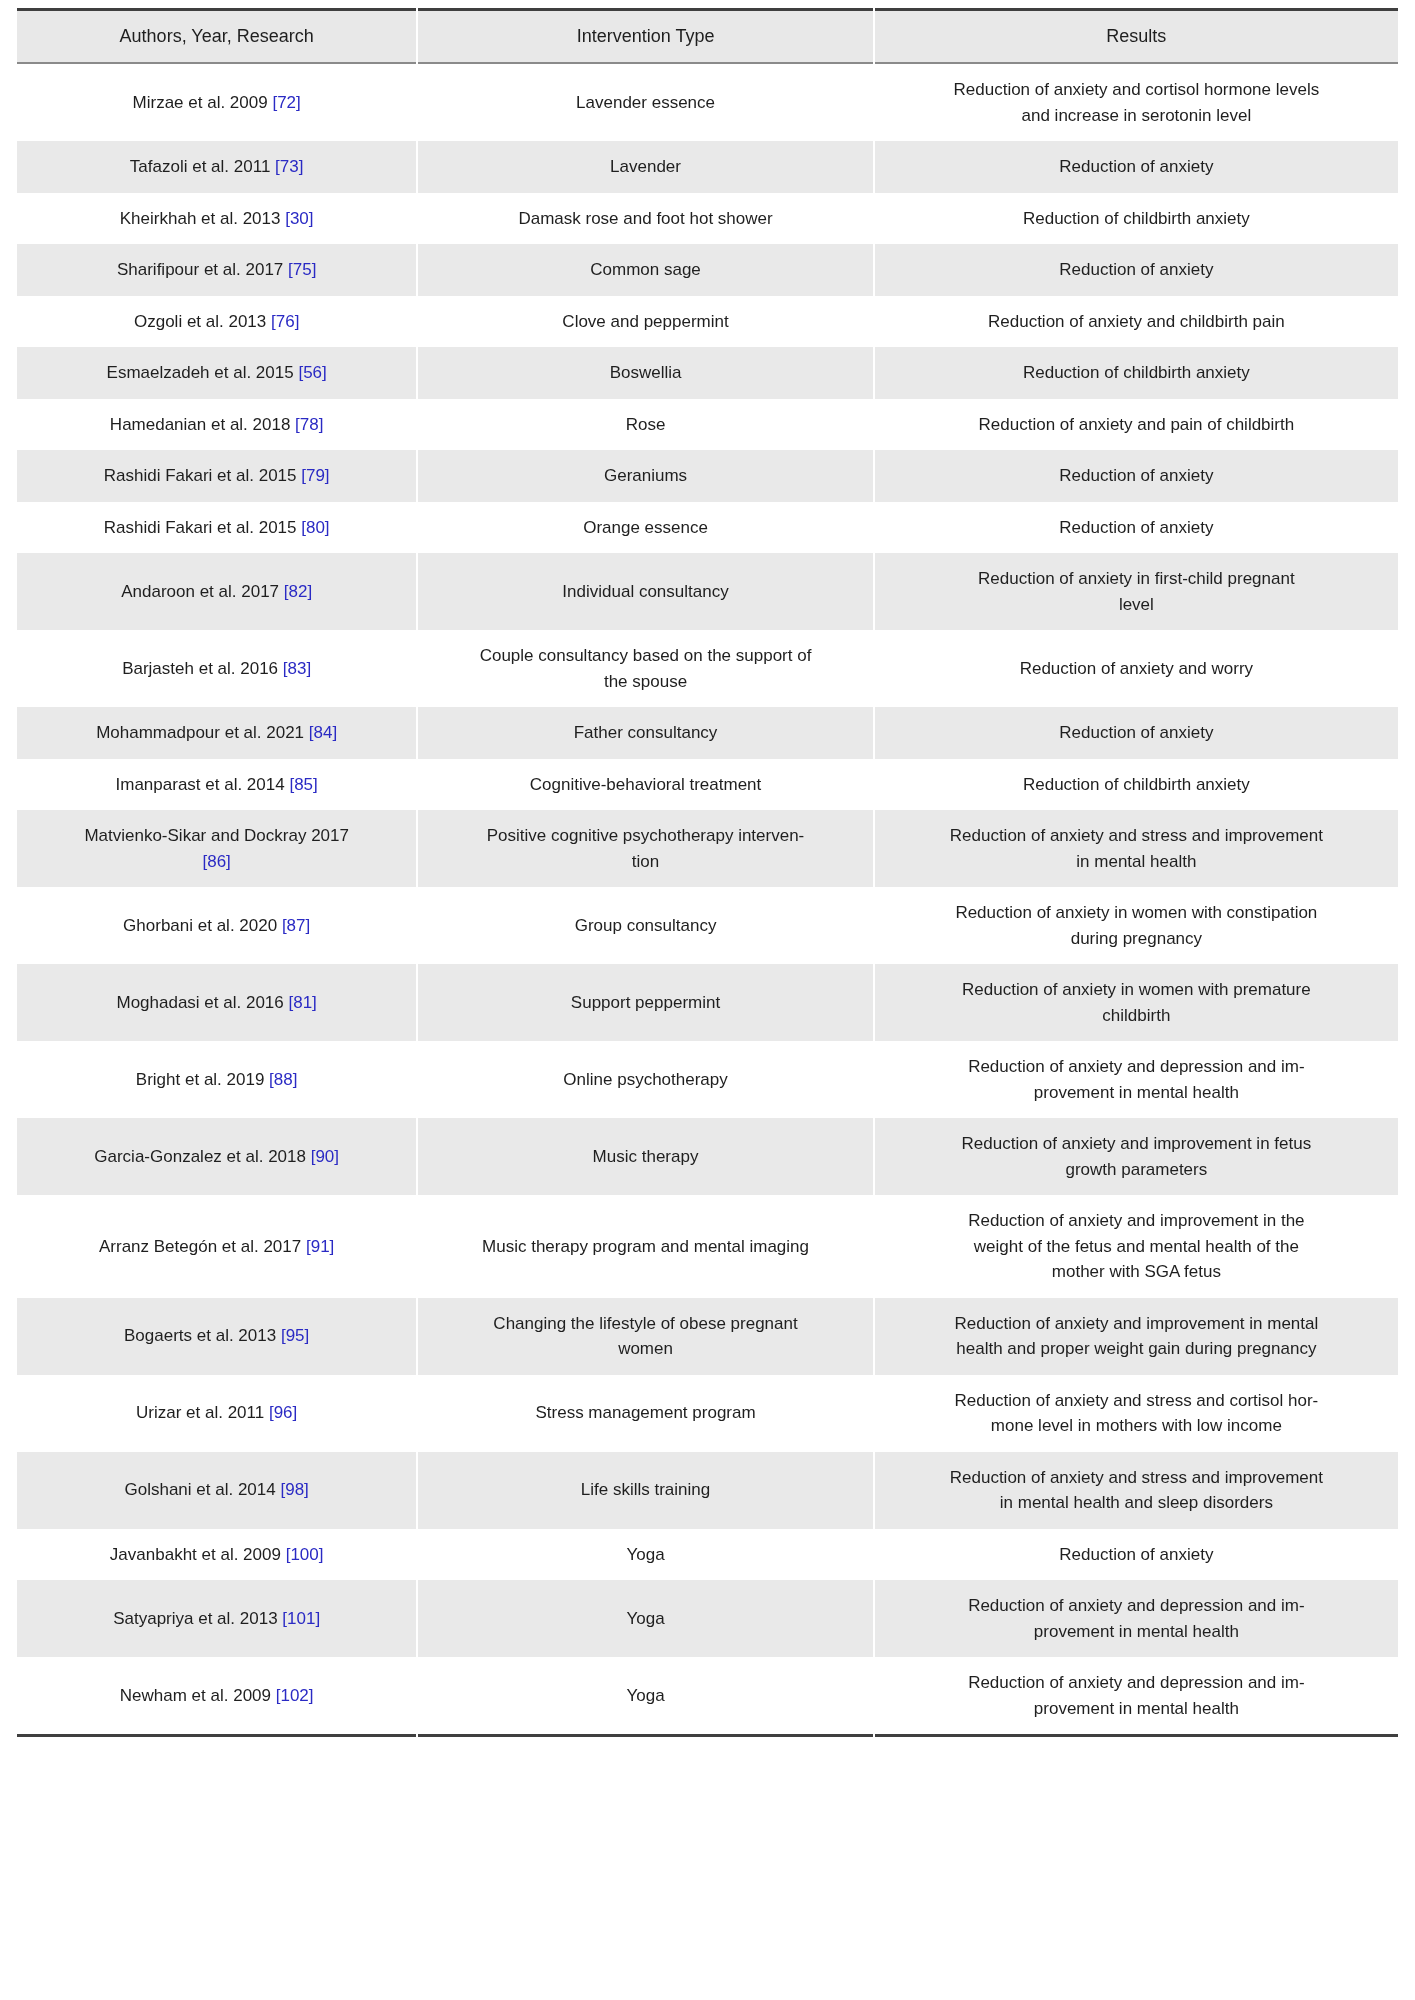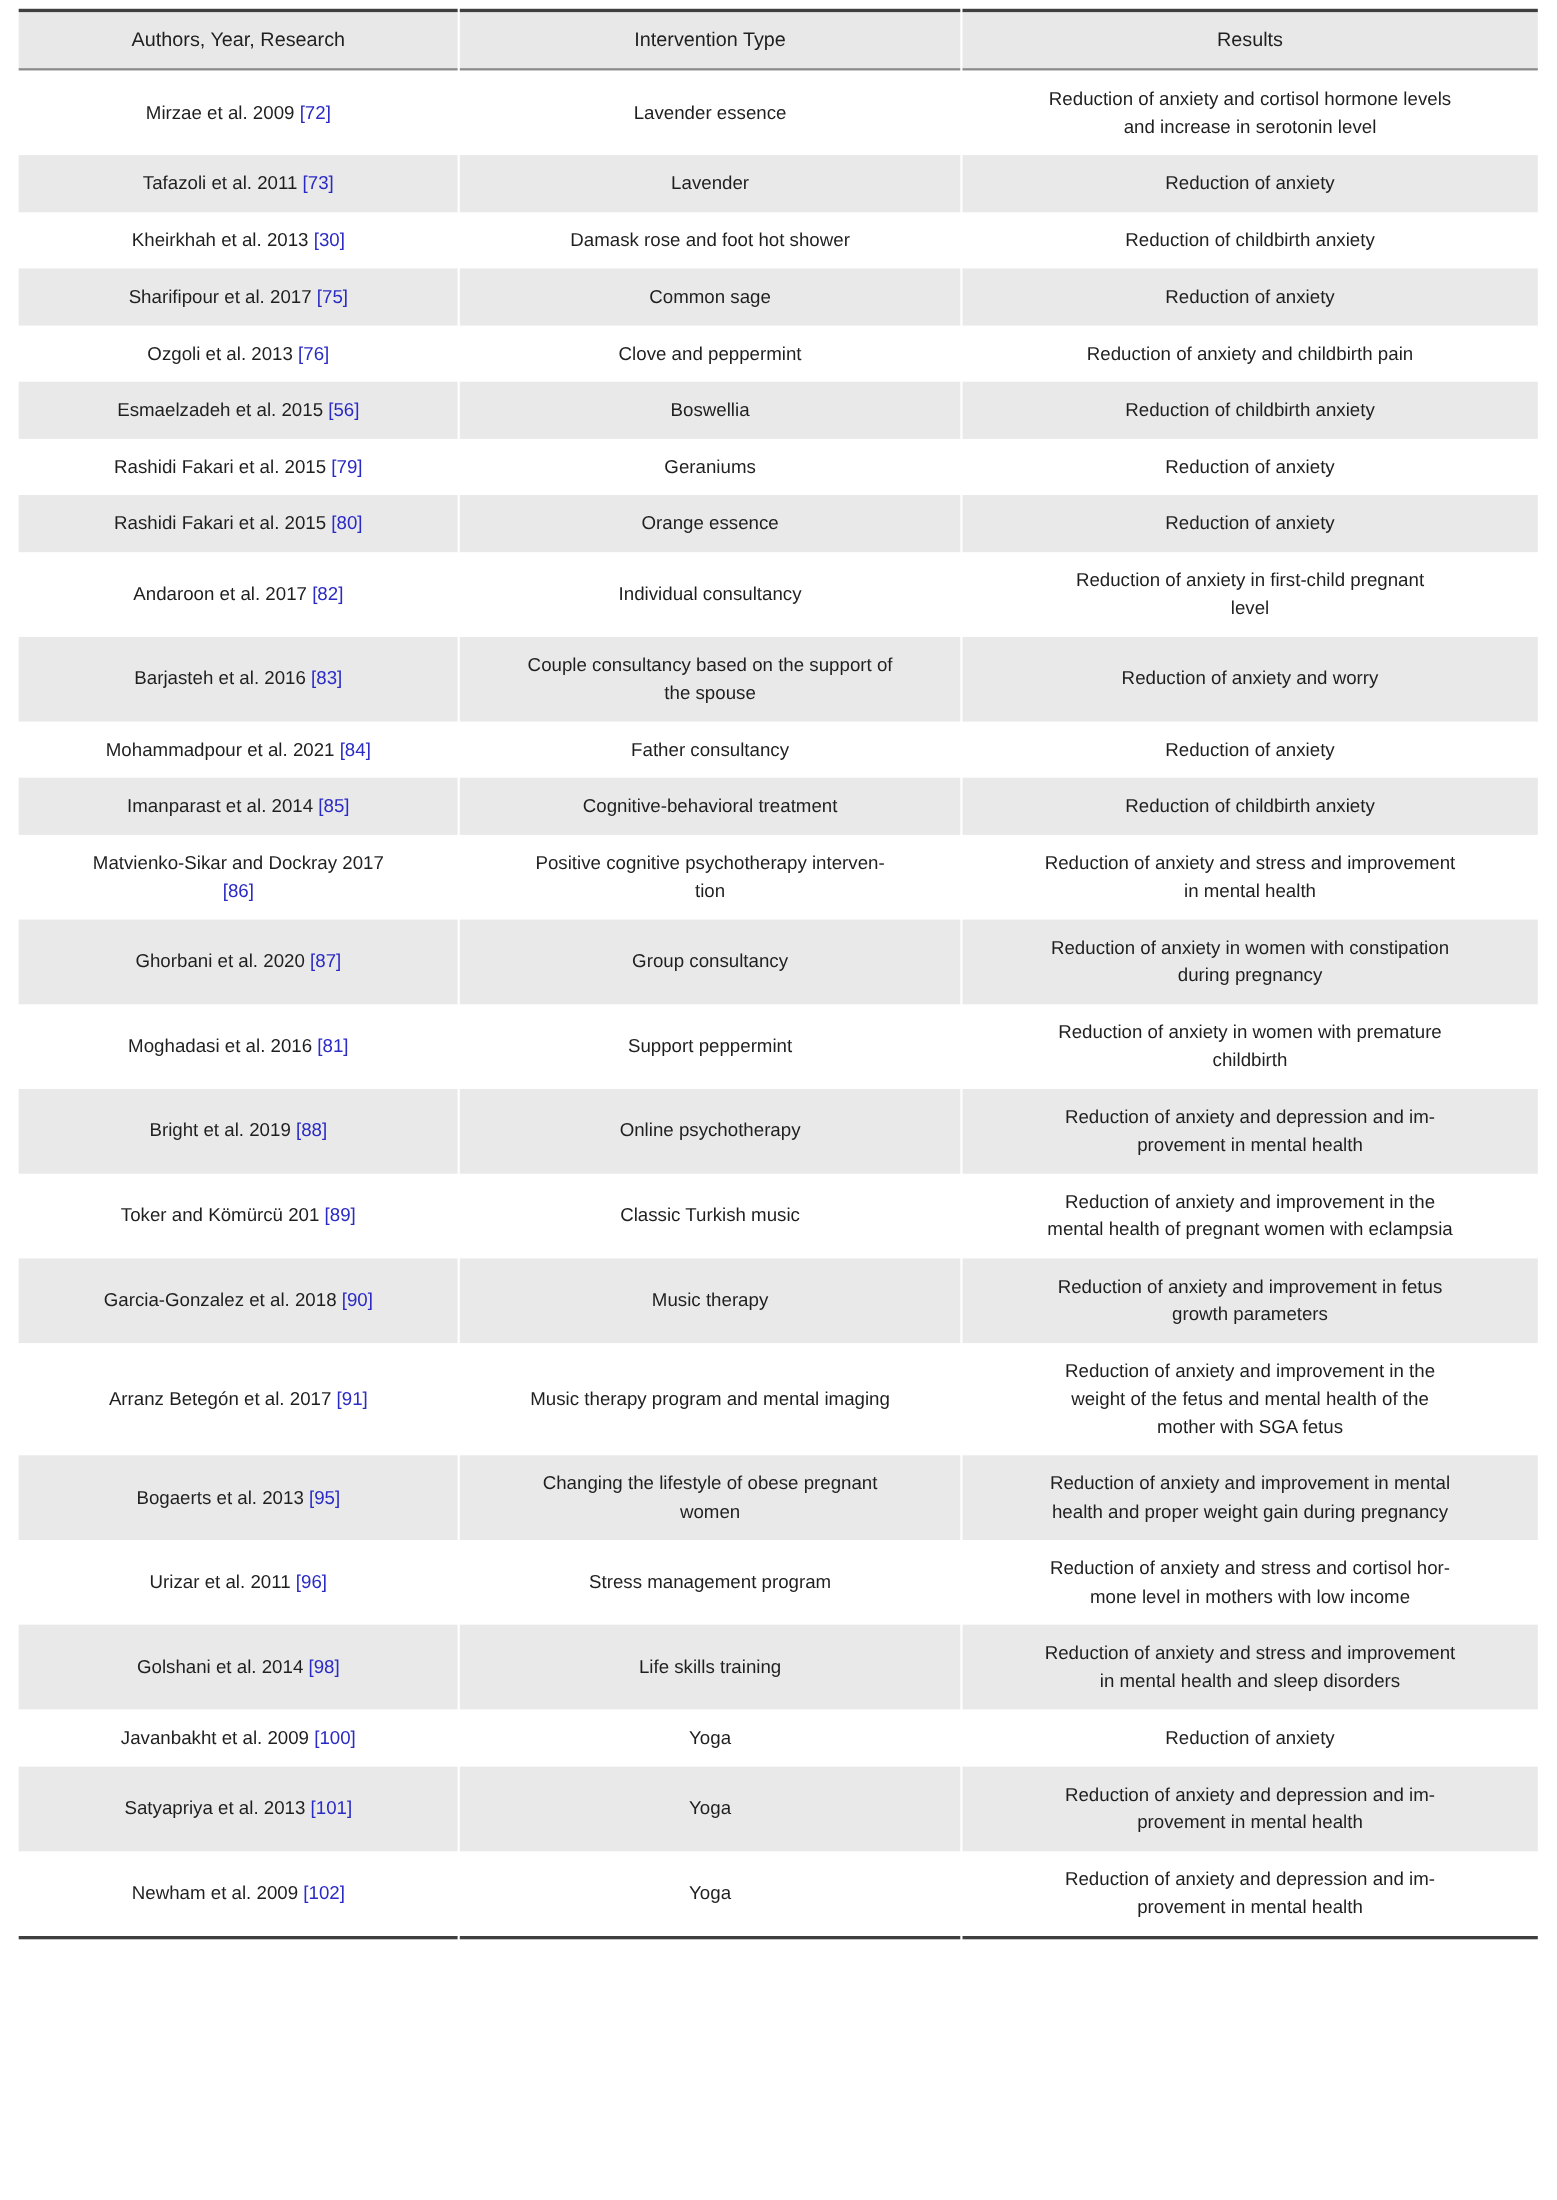--- a/index.html
+++ b/index.html
@@ -90,20 +90,25 @@
         <td><span>Ozgoli et al. 2013 </span><span class="cite">[76]</span></td>
         <td>Clove and peppermint</td>
         <td>Reduction of anxiety and childbirth pain</td>
       </tr>
       <tr>
         <td><span>Esmaelzadeh et al. 2015 </span><span class="cite">[56]</span></td>
         <td>Boswellia</td>
         <td>Reduction of childbirth anxiety</td>
       </tr>
       <tr>
+        <td><span>Hamedanian et al. 2018 </span><span class="cite">[78]</span></td>
+        <td>Rose</td>
+        <td>Reduction of anxiety and pain of childbirth</td>
+      </tr>
+      <tr>
         <td><span>Rashidi Fakari et al. 2015 </span><span class="cite">[79]</span></td>
         <td>Geraniums</td>
         <td>Reduction of anxiety</td>
       </tr>
       <tr>
         <td><span>Rashidi Fakari et al. 2015 </span><span class="cite">[80]</span></td>
         <td>Orange essence</td>
         <td>Reduction of anxiety</td>
       </tr>
       <tr>
@@ -148,26 +153,20 @@
         <td>Reduction of anxiety in women with premature
 childbirth</td>
       </tr>
       <tr>
         <td><span>Bright et al. 2019 </span><span class="cite">[88]</span></td>
         <td>Online psychotherapy</td>
         <td>Reduction of anxiety and depression and im-
 provement in mental health</td>
       </tr>
       <tr>
-        <td><span>Toker and Kömürcü 201 </span><span class="cite">[89]</span></td>
-        <td>Classic Turkish music</td>
-        <td>Reduction of anxiety and improvement in the
-mental health of pregnant women with eclampsia</td>
-      </tr>
-      <tr>
         <td><span>Garcia-Gonzalez et al. 2018 </span><span class="cite">[90]</span></td>
         <td>Music therapy</td>
         <td>Reduction of anxiety and improvement in fetus
 growth parameters</td>
       </tr>
       <tr>
         <td><span>Arranz Betegón et al. 2017 </span><span class="cite">[91]</span></td>
         <td>Music therapy program and mental imaging</td>
         <td>Reduction of anxiety and improvement in the
 weight of the fetus and mental health of the

